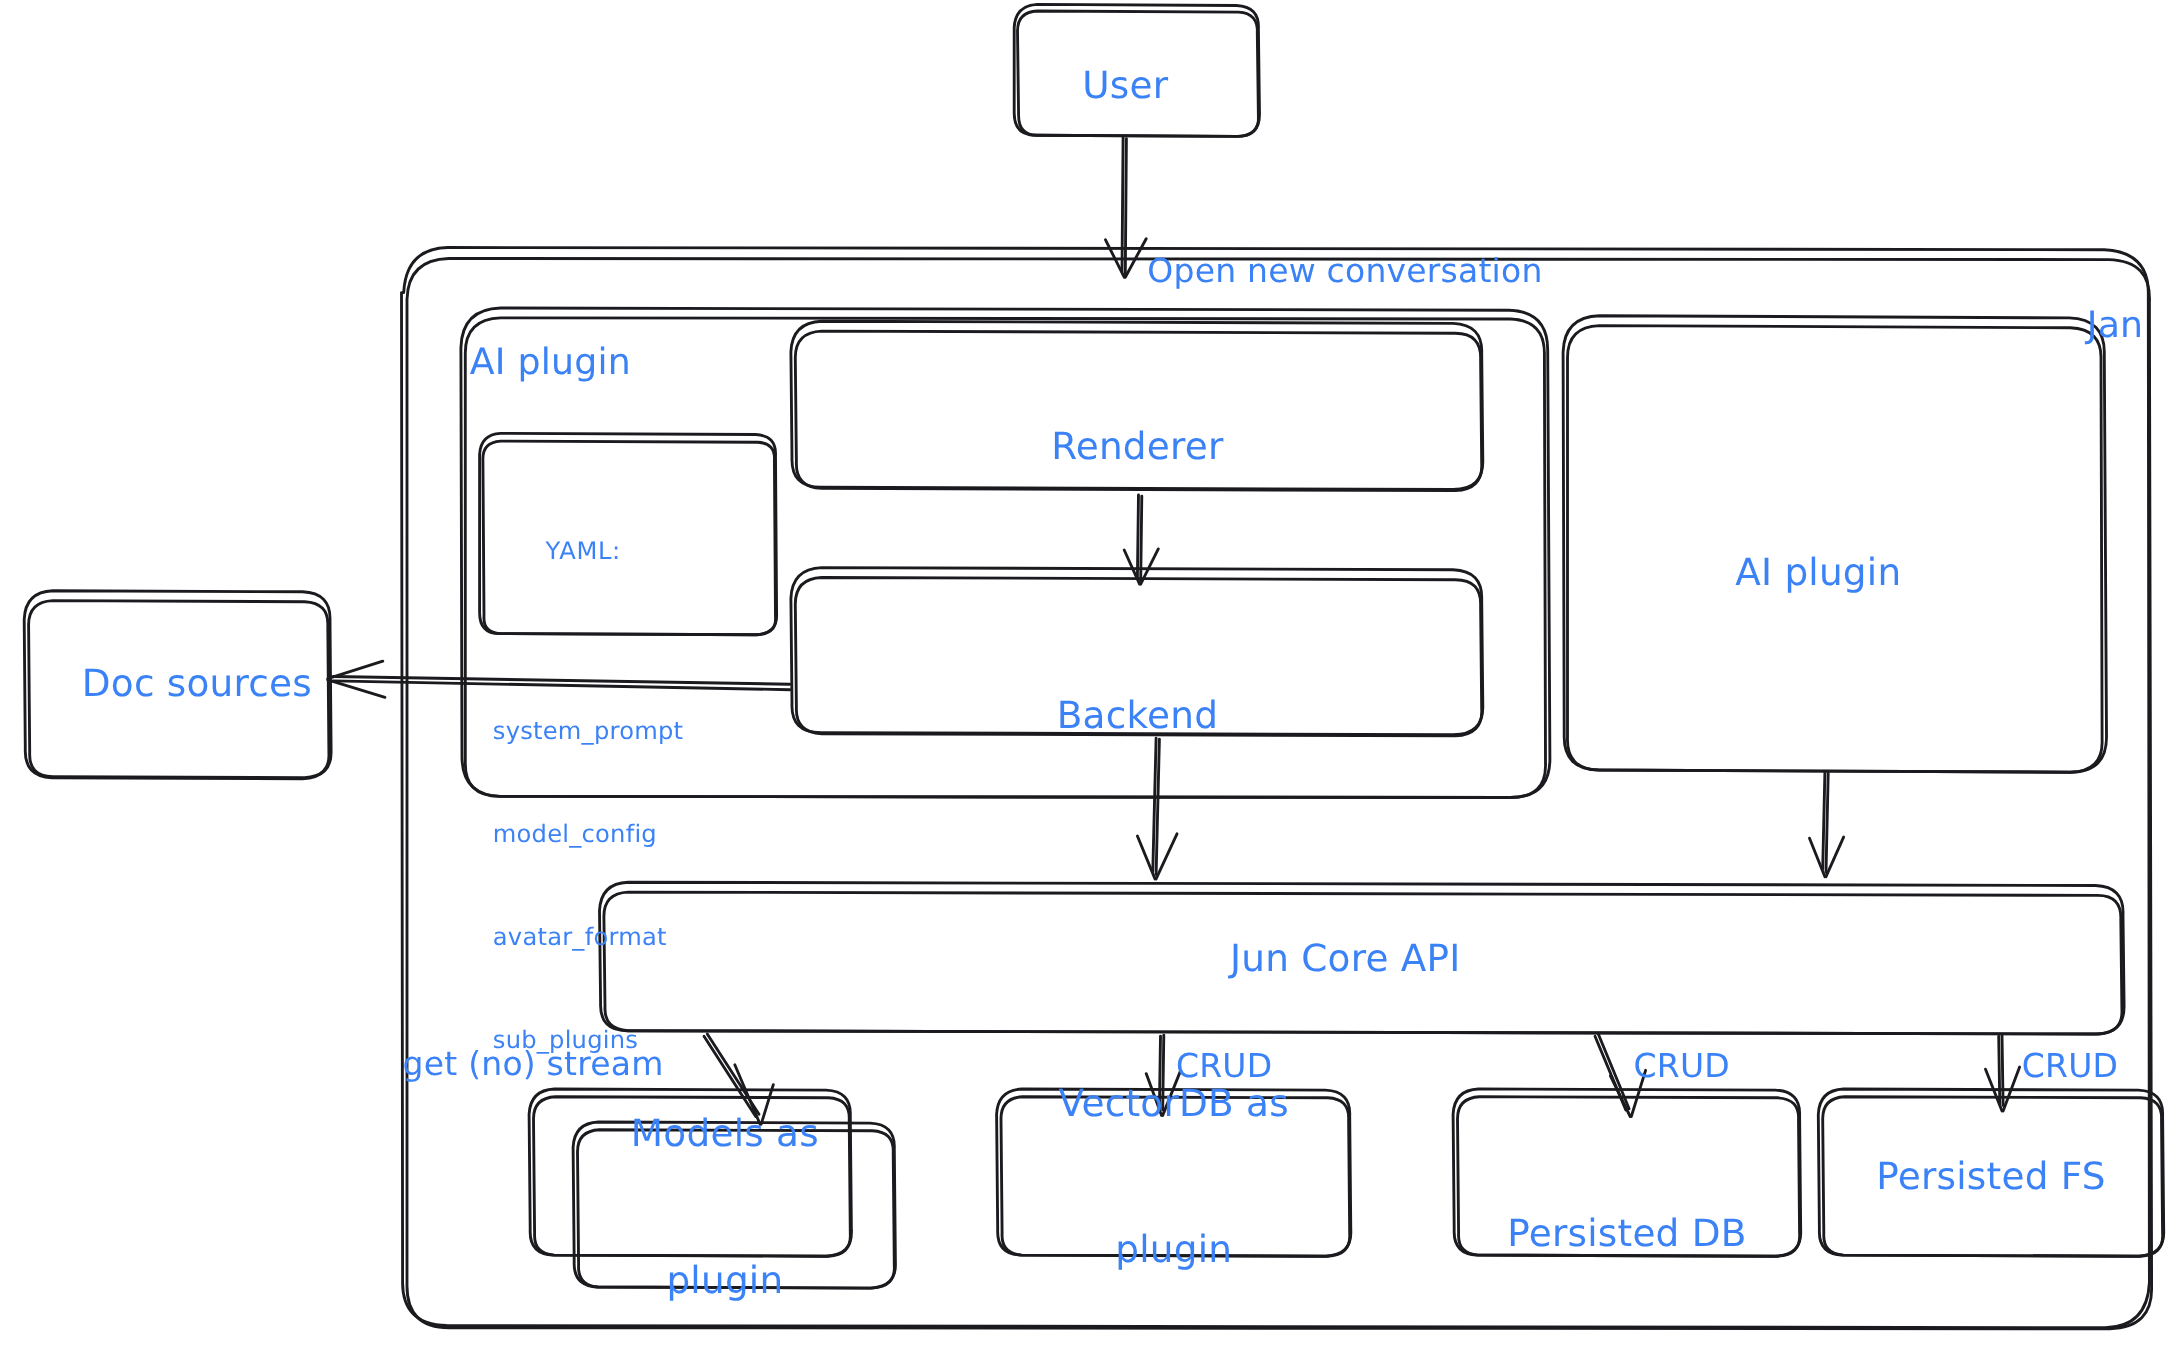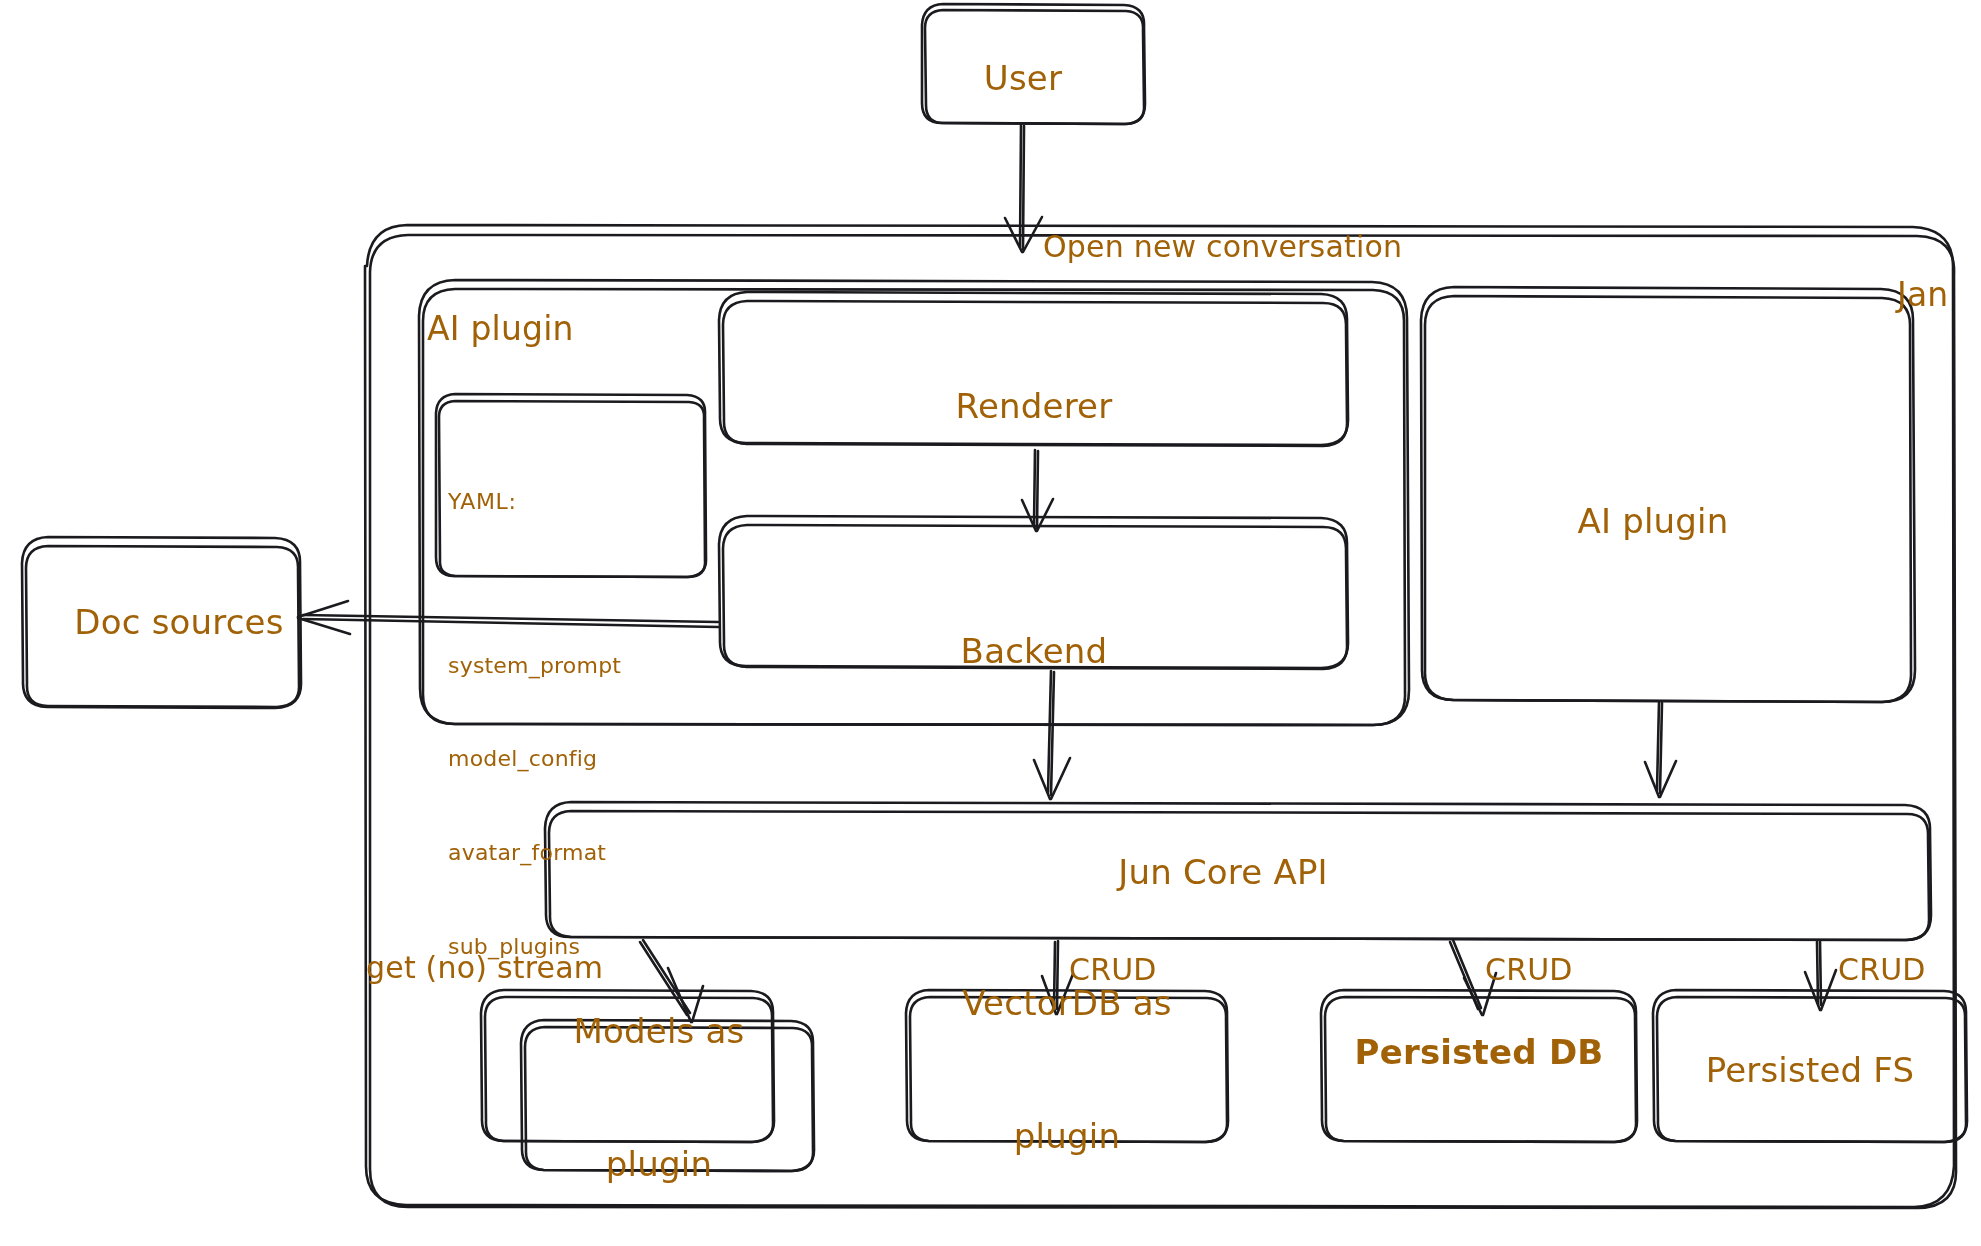--- a/index.html
+++ b/index.html
@@ -17,21 +17,21 @@
     font-family: "DejaVu Sans", sans-serif;
   }
   #vector {
     position: absolute;
     inset: 0;
     width: 1981px;
     height: 1246px;
   }
   .lbl {
     position: absolute;
-    color: #a16207;
+    color: #3b82f6;
     font-family: "DejaVu Sans", sans-serif;
     white-space: pre;
     line-height: 1.18;
     letter-spacing: 0.2px;
   }
   .node-label {
     font-size: 34px;
     text-align: center;
     transform: translate(-50%, -50%);
   }
@@ -40,21 +40,21 @@
     font-size: 33px;
   }
   .edge-label {
     font-size: 31px;
   }
   .edge-label.big { font-size: 30px; }
   .yaml-label {
     font-size: 22px;
     line-height: 1.42;
   }
-  .yaml-label .head { letter-spacing: 0.6px; }
+  .yaml-label .head { letter-spacing: 0.6px; margin-left: 48px; }
 </style>
 </head>
 <body>
 
 <div id="canvas">
 
   <svg id="vector" viewBox="0 0 1981 1246" fill="none" stroke="#1b1b1f" stroke-width="2.6" stroke-linecap="round" stroke-linejoin="round">
 
     <g>
       <path d="M367 266 q2 -40 40 -41 l1506 2 q41 2 40 41 l1 898 q-2 40 -40 41 l-1508 -2 q-41 -1 -40 -41 l-1 -898 z"></path>
@@ -207,21 +207,21 @@
   <div class="lbl node-label two-line" style="left:659px; top:1098px;">
     <div>Models as</div>
     <div>plugin</div>
   </div>
 
   <div class="lbl node-label two-line" style="left:1067px; top:1070px;">
     <div>VectorDB as</div>
     <div>plugin</div>
   </div>
 
-  <div class="lbl node-label" style="left:1479px; top:1052px;font-weight:bold;">Persisted DB</div>
+  <div class="lbl node-label" style="left:1479px; top:1122px;">Persisted DB</div>
 
   <div class="lbl node-label" style="left:1810px; top:1070px;">Persisted FS</div>
 
   <div class="lbl yaml-label" style="left:448px; top:424px;">
     <div class="head">YAML:</div>
     <div style="height:7px"></div>
     <div>system_prompt</div>
     <div>model_config</div>
     <div>avatar_format</div>
     <div>sub_plugins</div>

